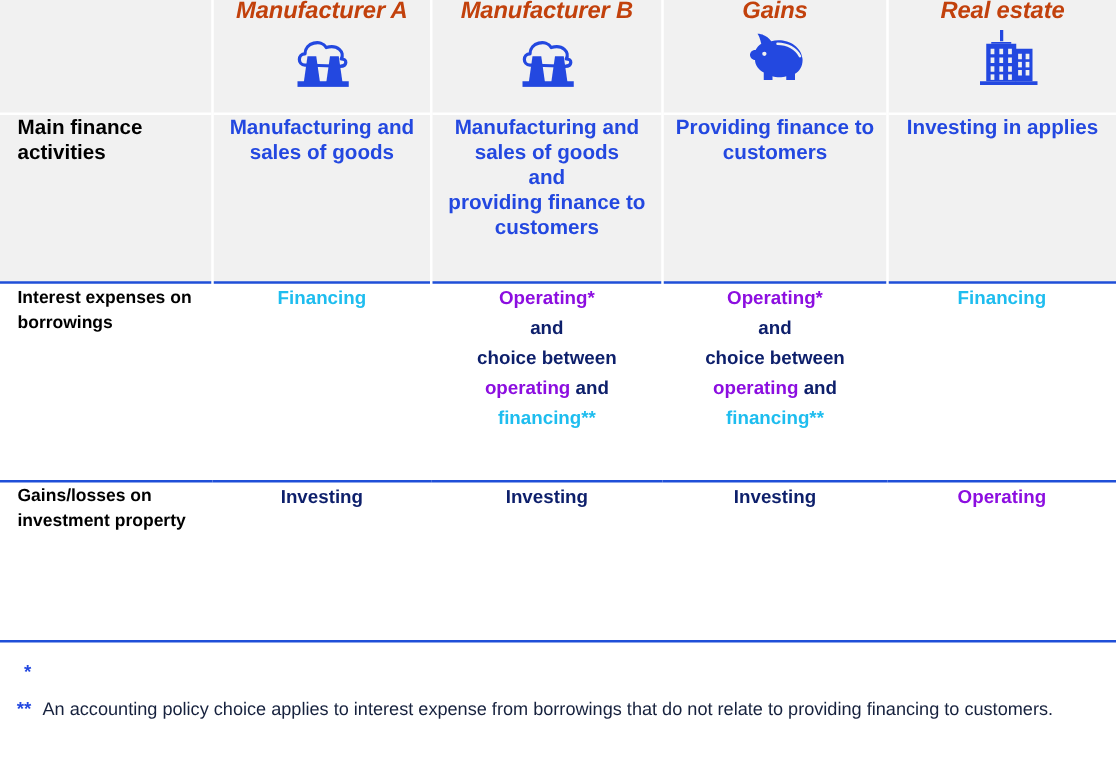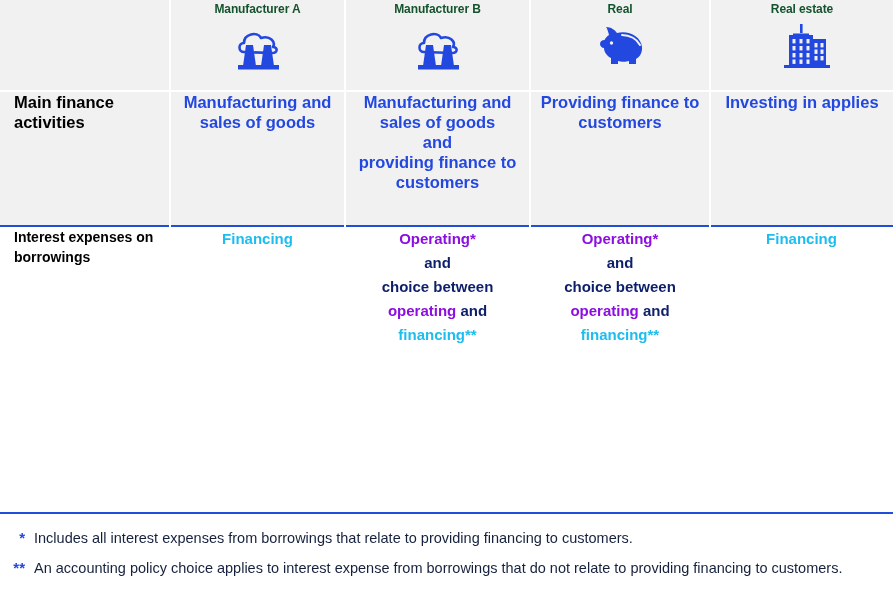--- a/index.html
+++ b/index.html
@@ -30,25 +30,26 @@
     background:#f1f1f1;
     border-right:2px solid #ffffff;
     text-align:center;
     padding:14px 6px 6px 6px;
     height:91px;
     box-sizing:border-box;
   }
   .hdr-cell.first{background:#f1f1f1;border-right:2px solid #ffffff;}
   .hdr-cell.last{border-right:none;}
   .hdr-title{
-    color:#14532d;
-    font-size:12px;
+    color:#c2410c;
+    font-size:19px;
     font-weight:bold;
     line-height:18px;
     letter-spacing:-0.1px;
+    font-style:italic;
   }
   .hdr-icon{margin-top:4px;height:48px;display:flex;align-items:center;justify-content:center;}
 
   
   .act-cell{
     background:#f1f1f1;
     border-right:2px solid #ffffff;
     border-top:2px solid #ffffff;
     text-align:center;
     padding:16px 8px 10px 8px;
@@ -165,21 +166,21 @@
           <svg width="62" height="48" viewBox="0 0 62 48">
             <path d="M17 30 C11 30 11 21 17 21 C17 12 30 9 34 16 C43 13 49 20 46 25 C51 25 51 31 45 31 Z" fill="none" stroke="#2348e0" stroke-width="2.6" stroke-linejoin="round"></path>
             <path d="M16 44 L19 23 L26 23 L29 44 Z" fill="#2348e0"></path>
             <path d="M34 44 L37 23 L44 23 L47 44 Z" fill="#2348e0"></path>
             <rect x="11" y="43" width="41" height="4.5" fill="#2348e0"></rect>
           </svg>
         </div>
       </td>
 
       <td class="hdr-cell">
-        <div class="hdr-title">Real</div>
+        <div class="hdr-title">Gains</div>
         <div class="hdr-icon">
           <svg width="62" height="44" viewBox="0 0 62 44">
             <path d="M20 11 C19 7 18 4 17 3 C22 3 26 6 28 9 C39 6 52 12 53 23 C53.5 28 51 33 47 35 L47 40 L40 40 L40 37 C37 38 32 38 29 37 L29 40 L22 40 L22 34 C18 32 15 28 15 24 C13 24 11 22 11 20 C11 17.5 13 16 15.5 16 C16.5 14 18 12 20 11 Z" fill="#2348e0"></path>
             <circle cx="22.5" cy="19" r="1.7" fill="#f1f1f1"></circle>
             <path d="M33 11 C41 11 48 15 51 21" fill="none" stroke="#f1f1f1" stroke-width="2" stroke-linecap="round"></path>
           </svg>
         </div>
       </td>
 
       <td class="hdr-cell last">
@@ -255,29 +256,45 @@
         <div class="val"><span class="navy">and</span></div>
         <div class="val"><span class="navy">choice between</span></div>
         <div class="val"><span class="purple">operating</span><span class="navy"> and</span></div>
         <div class="val"><span class="cyan">financing**</span></div>
       </td>
       <td class="row-cell rowA">
         <div class="val"><span class="cyan">Financing</span></div>
       </td>
     </tr>
 
+    <tr>
+      <td class="row-cell rowB">
+        <div class="row-label">Gains/losses on investment property</div>
+      </td>
+      <td class="row-cell rowB">
+        <div class="val"><span class="navy">Investing</span></div>
+      </td>
+      <td class="row-cell rowB">
+        <div class="val"><span class="navy">Investing</span></div>
+      </td>
+      <td class="row-cell rowB">
+        <div class="val"><span class="navy">Investing</span></div>
+      </td>
+      <td class="row-cell rowB">
+        <div class="val"><span class="purple">Operating</span></div>
+      </td>
+    </tr>
   </tbody>
     </table>
 
   <div class="bottom-rule"></div>
 
   <div class="notes">
     <div class="note">
       <div class="note-mark">*</div>
-      <div class="note-text">Includes all interest expenses from borrowings that relate to providing financing to customers.</div>
     </div>
     <div class="note">
       <div class="note-mark">**</div>
       <div class="note-text">An accounting policy choice applies to interest expense from borrowings that do not relate to providing financing to customers.</div>
     </div>
   </div>
 
 </div>
 
 </body></html>

